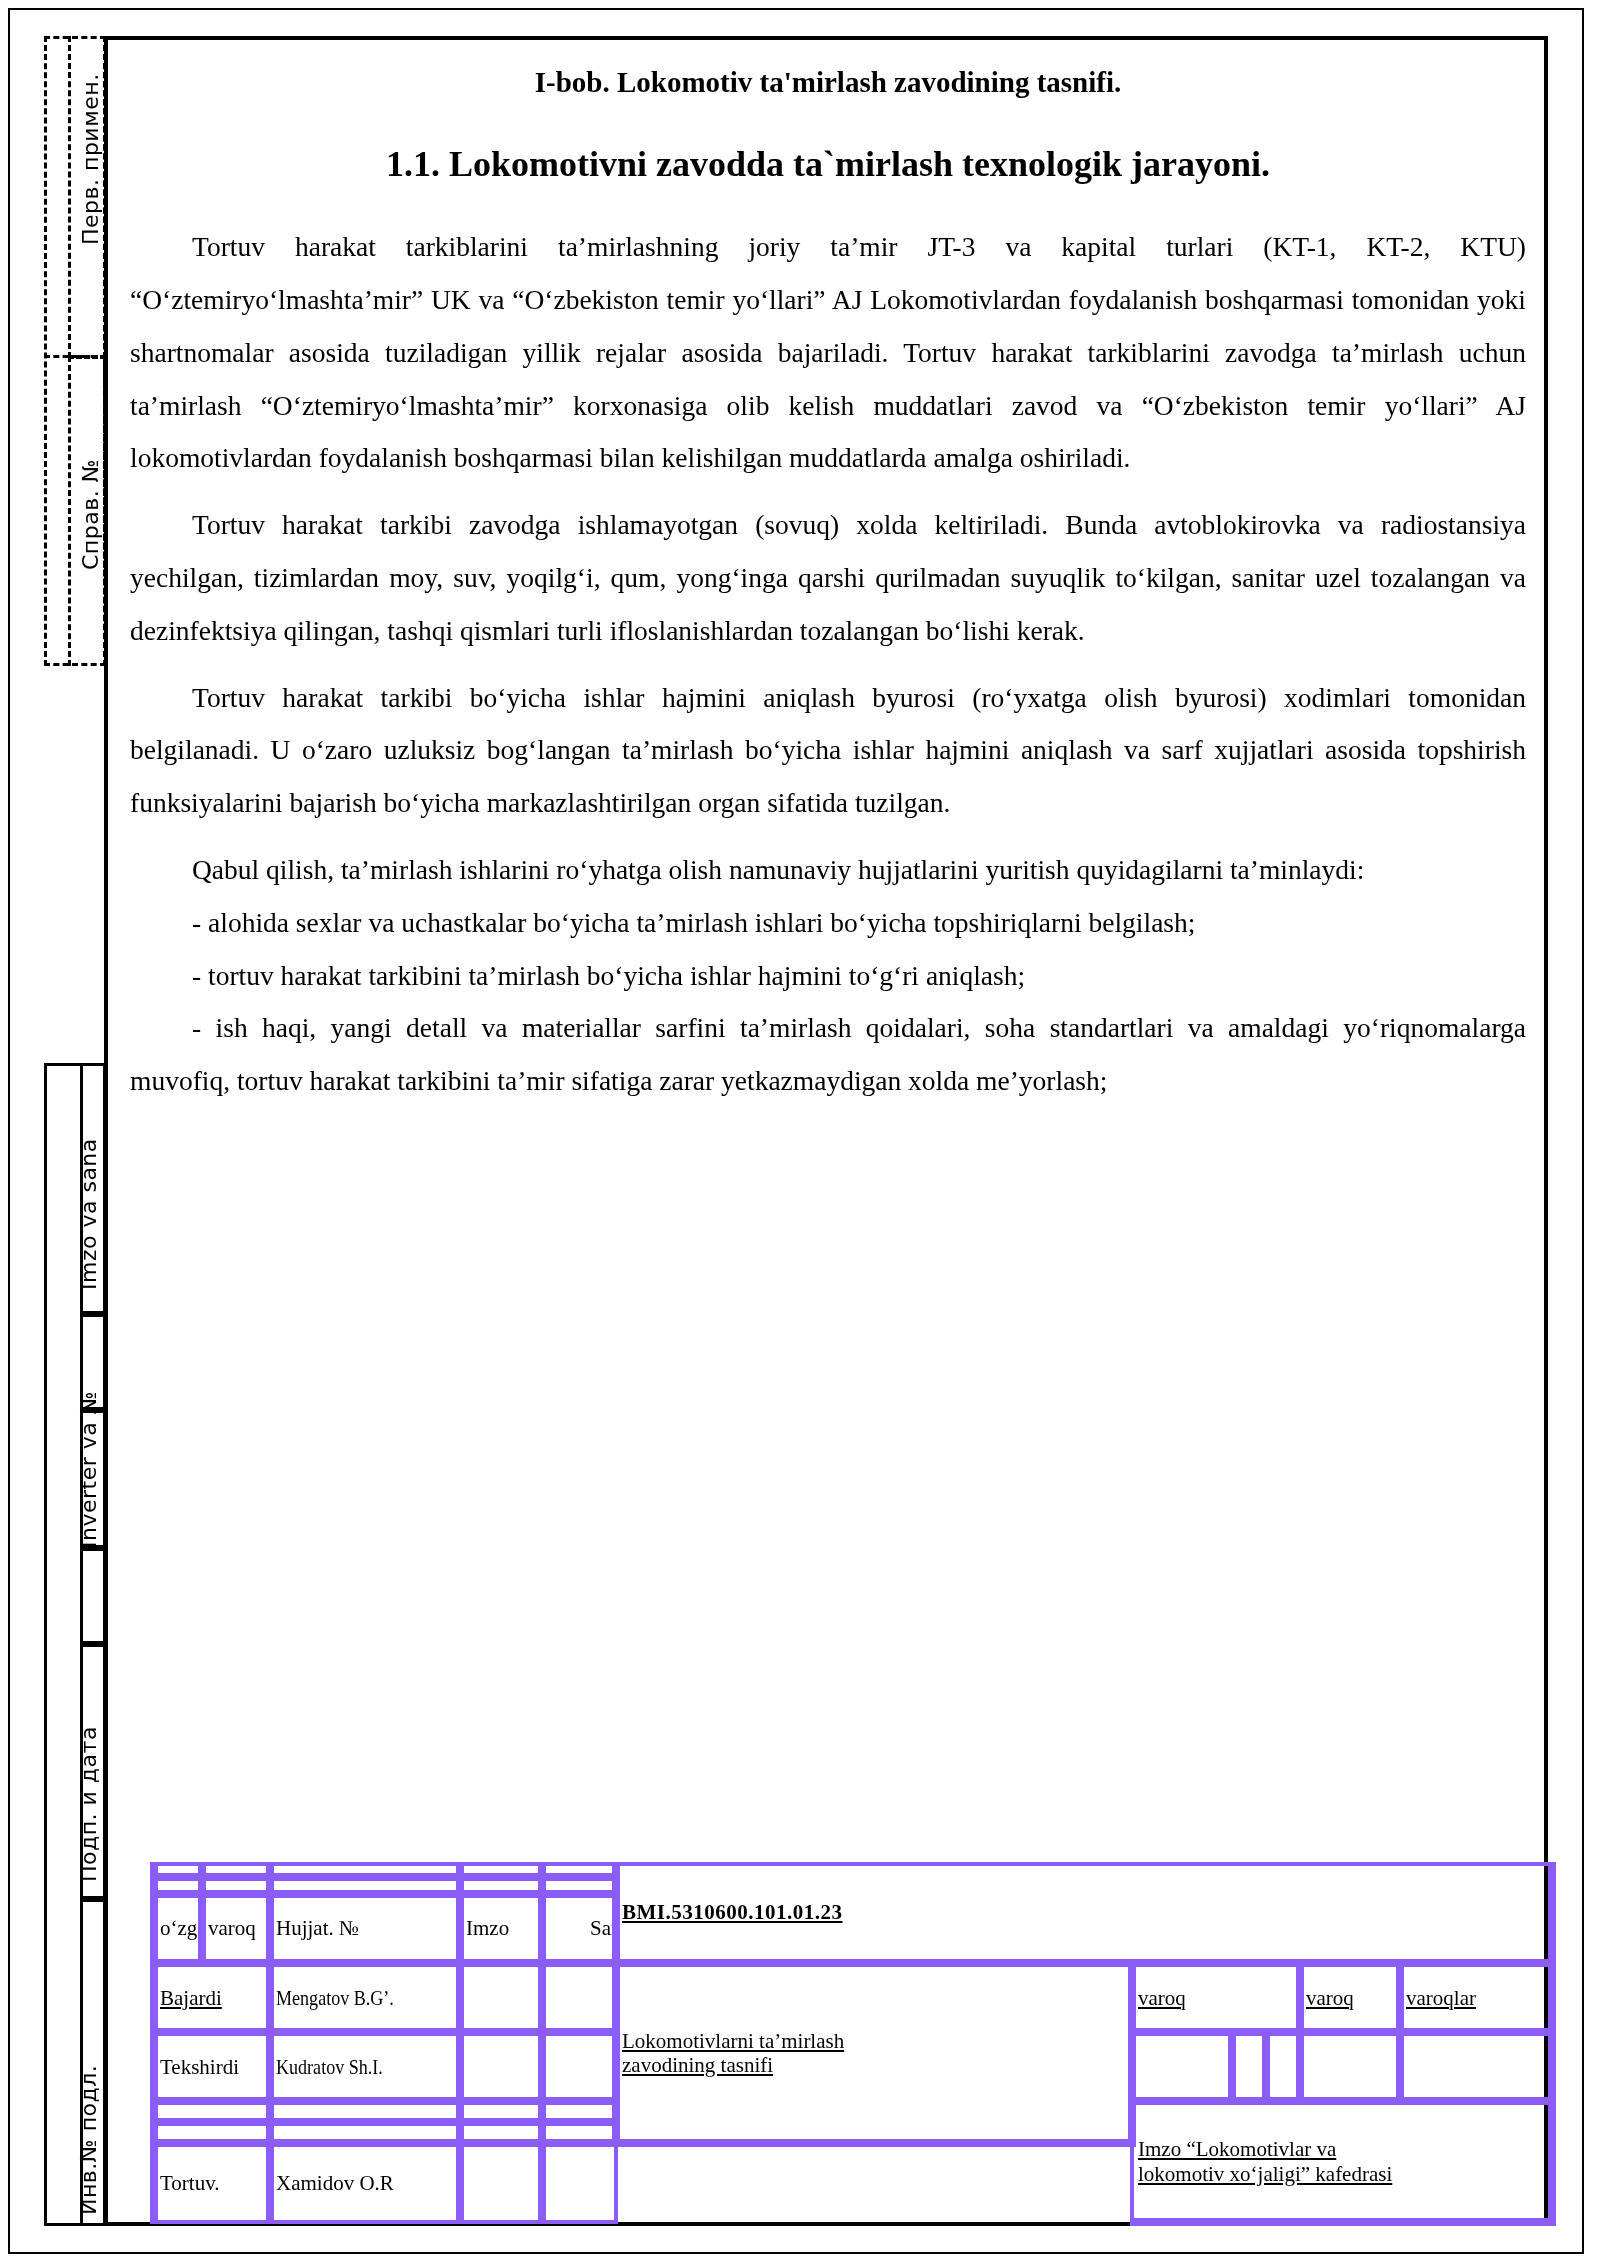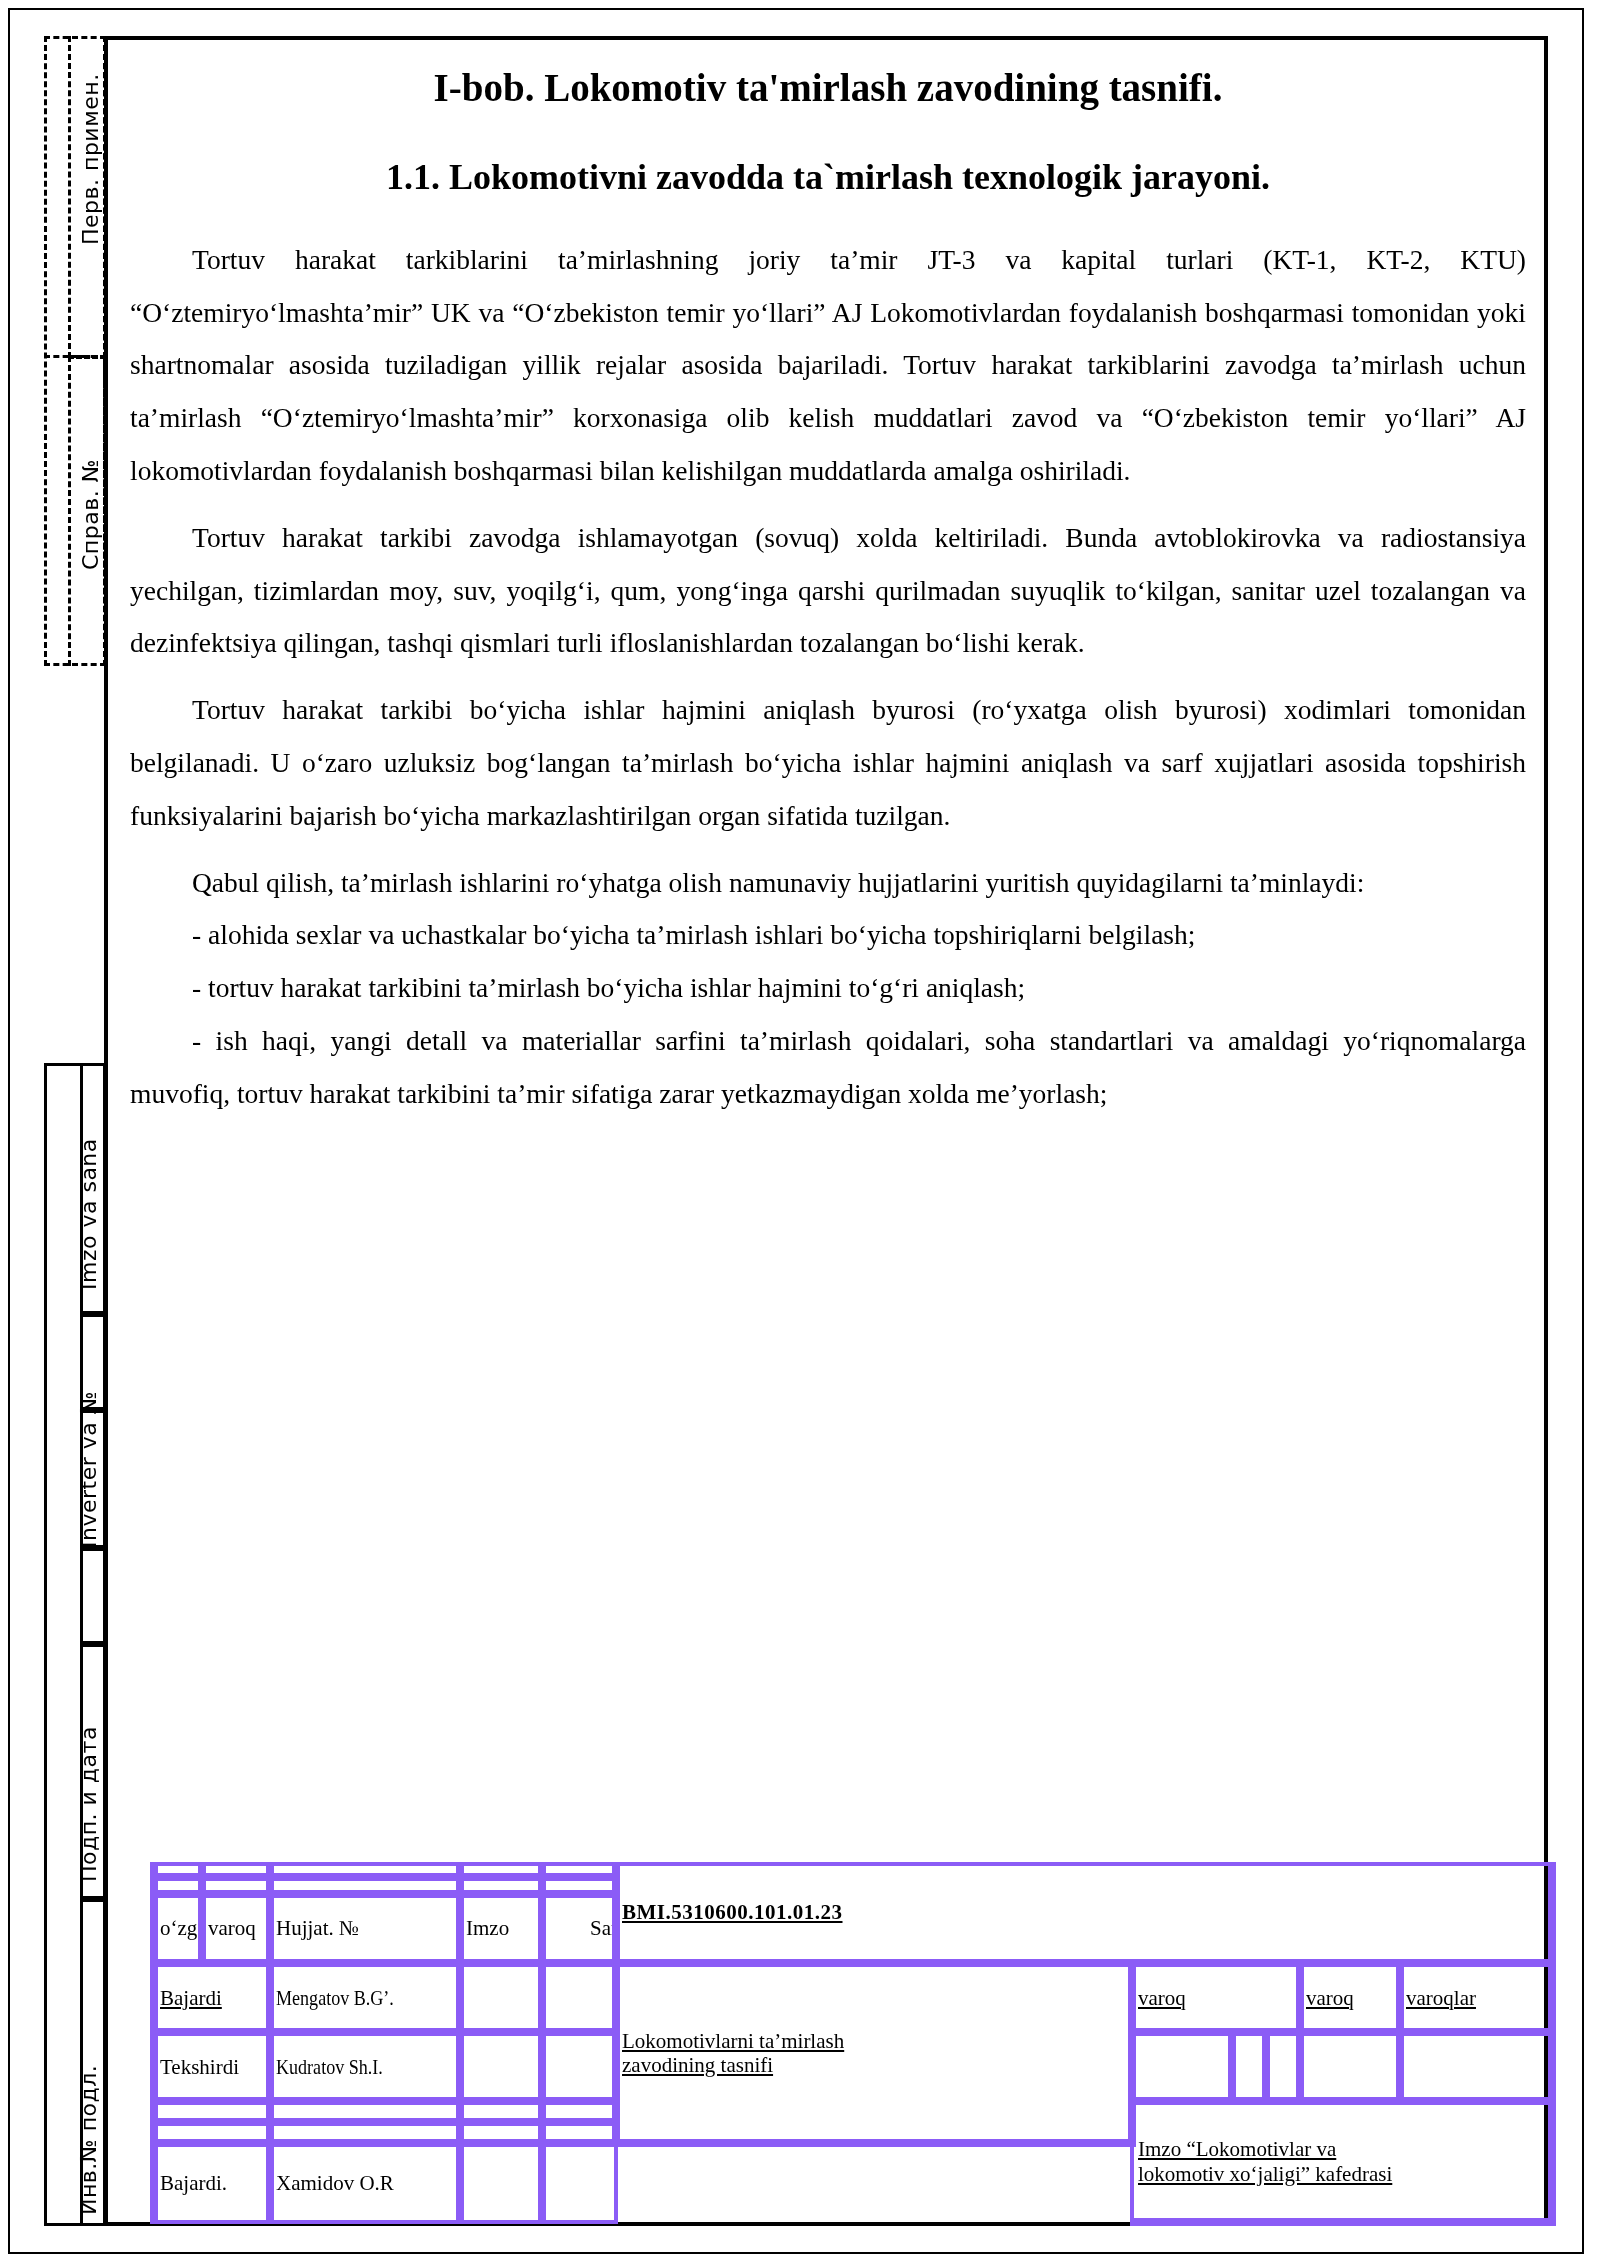--- a/index.html
+++ b/index.html
@@ -100,21 +100,21 @@
 
   
   .body-area {
     position: absolute;
     left: 130px;
     top: 48px;
     width: 1396px;
     height: 1240px;
   }
   h1.doc-h {
-    font-size: 39px;
+    font-size: 29px;
     font-weight: bold;
     text-align: center;
     margin: 16px 0 0 0;
     line-height: 1.25;
   }
   h2.doc-h2 {
     font-size: 36px;
     font-weight: bold;
     text-align: center;
     margin: 42px 0 0 0;
@@ -337,21 +337,21 @@
       </tr>
 
       <tr>
         <td class="rolecell" colspan="2"></td>
         <td class="namecell"></td>
         <td></td>
         <td class="thick-r"></td>
       </tr>
 
       <tr>
-        <td class="rolecell thick-b" colspan="2">Bajardi.</td>
+        <td class="rolecell thick-b" colspan="2">Tortuv.</td>
         <td class="namecell thick-b">Xamidov O.R</td>
         <td class="thick-b"></td>
         <td class="thick-b thick-r"></td>
       </tr>
     </tbody>
       </table>
   </div>
 
 </div>
 

